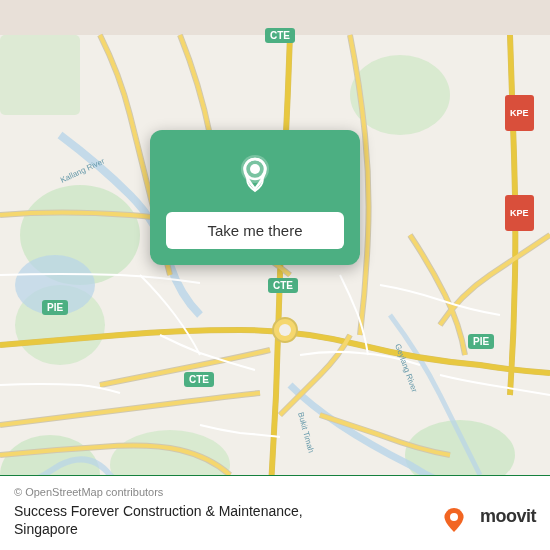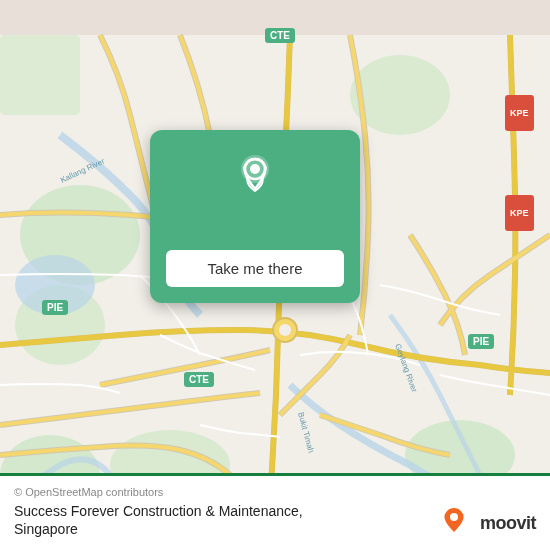--- a/index.html
+++ b/index.html
@@ -55,32 +55,31 @@
       background: white;
       border: none;
       border-radius: 6px;
       padding: 10px 24px;
       font-size: 15px;
       color: #333;
       font-weight: 500;
       cursor: pointer;
       width: 100%;
       text-align: center;
-      margin-top: 38px;
     }
 
     
     .bottom-bar {
       position: absolute;
       bottom: 0;
       left: 0;
       width: 100%;
       background: white;
       padding: 10px 14px 12px 14px;
-      border-top: 3px solid #15803d;
+      border-top: 1px solid #15803d;
     }
 
     .attribution {
       font-size: 11px;
       color: #888;
       margin-bottom: 4px;
     }
 
     .place-info {
       display: flex;
@@ -89,21 +88,21 @@
     }
 
     .place-name {
       font-size: 14px;
       color: #222;
       font-weight: 400;
     }
 
     .moovit-logo {
       display: flex;
-      align-items: flex-end;
+      align-items: flex-start;
       gap: 12px;
     }
 
     .moovit-icon {
       width: 28px;
       height: 28px;
     }
 
     .moovit-text {
       font-size: 18px;

